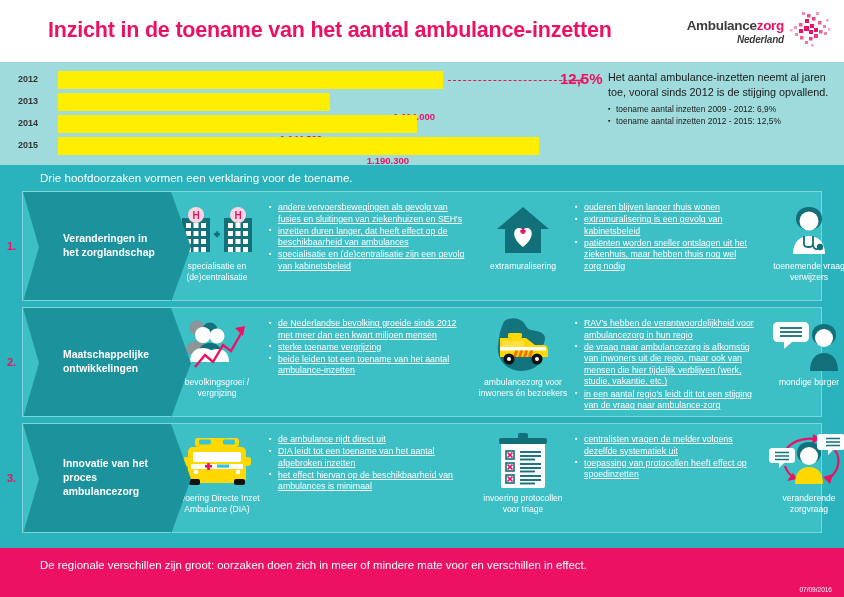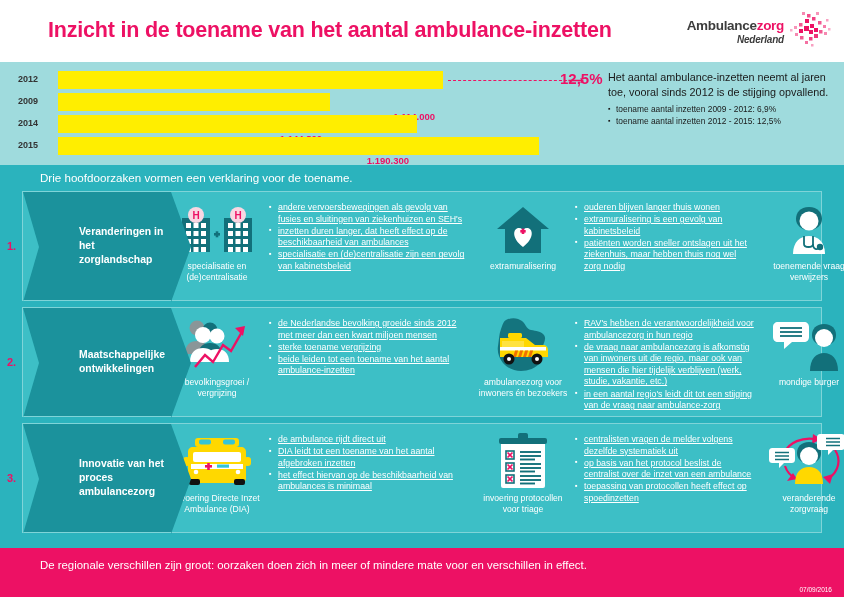--- a/index.html
+++ b/index.html
@@ -96,21 +96,21 @@
     border-bottom:55px solid transparent;
     border-left:16px solid #3dbfc6;
     z-index:2;
   }
   .rownum{
     position:absolute;left:-16px;top:50%;transform:translateY(-50%);
     font-size:11px;font-weight:bold;color:#ed1164;z-index:3;
   }
   .chevlabel{
     position:relative;z-index:3;
-    padding-left:56px;padding-right:6px;
+    padding-left:40px;padding-right:6px;
     font-size:10.4px;font-weight:bold;color:#ffffff;line-height:14px;
   }
 
   .cell{display:flex;align-items:flex-start;}
   .iconcol{
     width:92px;flex:0 0 92px;
     display:flex;flex-direction:column;align-items:center;
     padding-top:8px;
   }
   .iconart{height:58px;display:flex;align-items:center;justify-content:center;}
@@ -190,21 +190,21 @@
     <div class="chart">
       <div class="barrow">
         <div class="yearlbl">2012</div>
         <div class="bar" style="width:385px;">
           <div class="barval" style="right:8px;">1.114.000</div>
         </div>
         <div style="position:absolute;left:430px;top:8.5px;width:124px;border-top:1px dashed #ed1164;"></div>
         <div class="arrowhead" style="left:550px;">⟶</div>
       </div>
       <div class="barrow">
-        <div class="yearlbl">2009</div>
+        <div class="yearlbl">2013</div>
         <div class="bar" style="width:272px;">
           <div class="barval" style="right:8px;">1.144.800</div>
         </div>
       </div>
       <div class="barrow">
         <div class="yearlbl">2014</div>
         <div class="bar" style="width:359px;">
           <div class="barval" style="right:8px;">1.190.300</div>
         </div>
       </div>
@@ -497,21 +497,20 @@
                     <line x1="23" y1="50.5" x2="38" y2="50.5"></line>
                 </g>
               </svg>
             </div>
             <div class="iconcap">invoering protocollen voor triage</div>
           </div>
         </div>
         <div class="bullets" style="flex:0 0 180px;">
           <ul>
             <li>centralisten vragen de melder volgens dezelfde systematiek uit</li>
-            <li>op basis van het protocol beslist de centralist over de inzet van een ambulance</li>
             <li>toepassing van protocollen heeft effect op spoedinzetten</li>
           </ul>
         </div>
 
         <div class="cell" style="flex:0 0 92px;">
           <div class="iconcol">
             <div class="iconart">
               <svg width="80" height="58" viewBox="0 0 80 58">
                 <path d="M16 20a26 20 0 0 1 30-13" fill="none" stroke="#ed1164" stroke-width="2.2"></path>
                 <path d="M44 2 L52 7 L43 12 Z" fill="#ed1164"></path>

